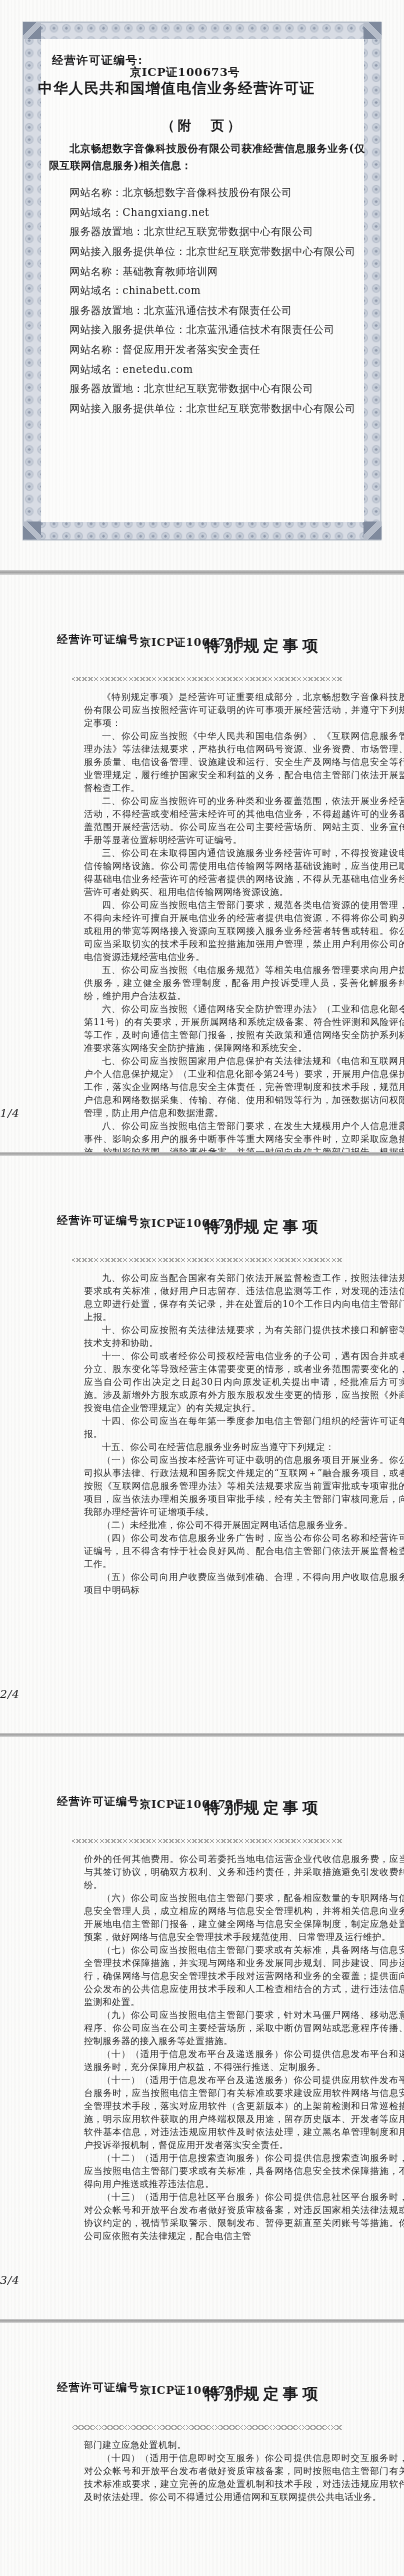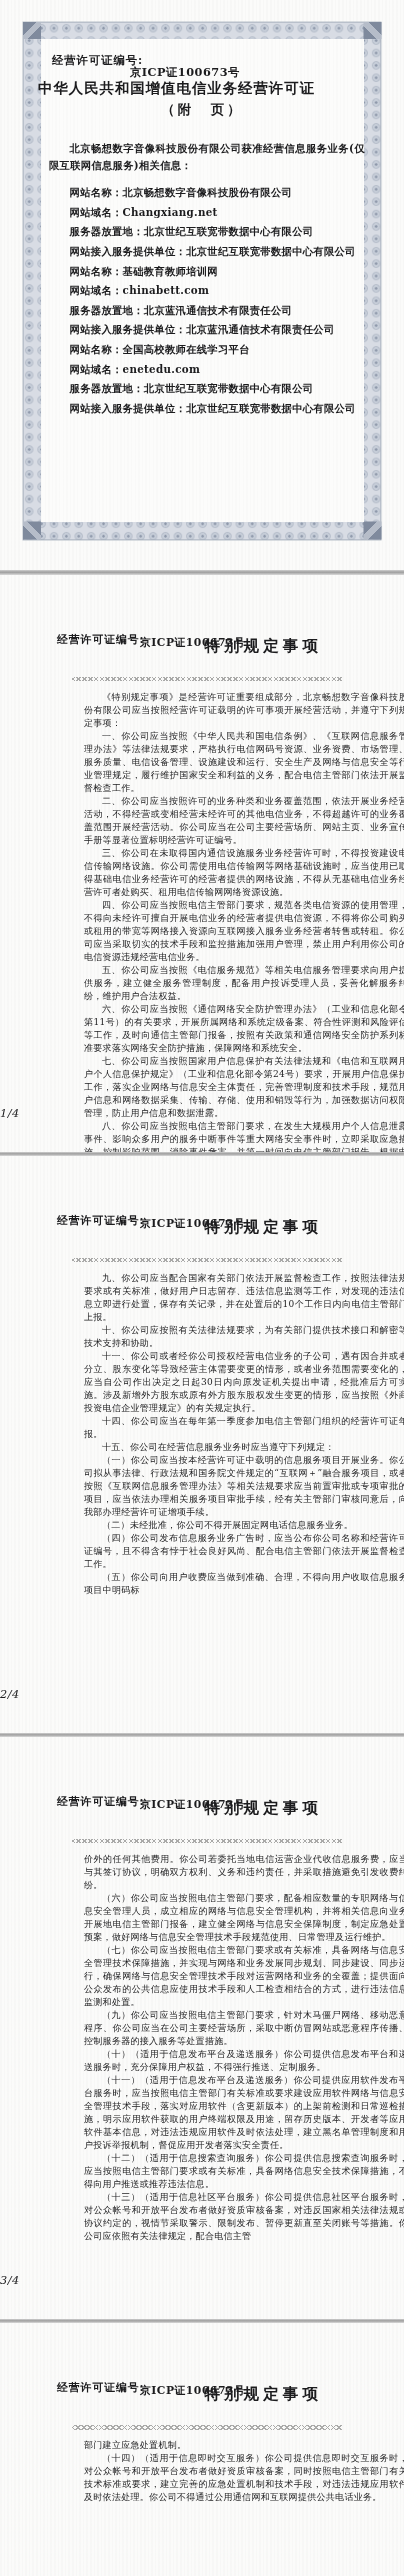--- a/index.html
+++ b/index.html
@@ -36,26 +36,26 @@
     background:linear-gradient(135deg,#7f8a9d 0 38%,#b6bdc9 38% 62%,#7f8a9d 62% 100%);}
   .corner.tl{left:0;top:0;}
   .corner.tr{right:0;top:0;transform:scaleX(-1);}
   .corner.bl{left:0;bottom:0;transform:scaleY(-1);}
   .corner.br{right:0;bottom:0;transform:scale(-1,-1);}
 
   .cert-lic-label{position:absolute;left:52px;top:53px;font-size:11.3px;font-weight:700;letter-spacing:1px;}
   .cert-lic-no{position:absolute;left:130px;top:65px;font-size:11.3px;font-weight:600;letter-spacing:0.5px;}
   .cert-title{position:absolute;left:0;top:79px;width:353px;margin:0;text-align:center;
     font-size:14.4px;font-weight:700;letter-spacing:1px;}
-  .cert-subtitle{position:absolute;left:0;top:101px;width:405px;margin:0;text-align:center;
+  .cert-subtitle{position:absolute;left:0;top:117px;width:405px;margin:0;text-align:center;
     font-size:13.4px;font-weight:700;letter-spacing:3.1px;}
   .cert-body{position:absolute;left:49px;top:140px;width:316px;}
   .cert-intro{margin:0 0 11.3px 0;font-size:10.3px;font-weight:600;line-height:17px;
     text-indent:2em;text-align:justify;letter-spacing:0.3px;}
-  .entry{margin:0 0 4.6px 0;font-size:10.3px;font-weight:700;line-height:15px;
+  .entry{margin:0 0 4.6px 0;font-size:10.3px;font-weight:400;line-height:15px;
     text-indent:2em;text-align:justify;letter-spacing:0.3px;}
 
   
   .sp-lic-label{position:absolute;left:57px;top:58px;font-size:10.8px;font-weight:700;letter-spacing:1px;}
   .sp-lic-no{position:absolute;left:140px;top:61px;font-size:10.8px;font-weight:600;letter-spacing:0.5px;}
   .sp-title{position:absolute;left:0;top:61px;width:322px;margin:0;text-align:right;
     font-size:15.5px;font-weight:700;letter-spacing:4.1px;}
   .zigzag{position:absolute;left:72px;top:102px;width:270px;height:4.1px;opacity:.75;
     background:
       repeating-linear-gradient(135deg, transparent 0 1.5px, #8f8f8f 1.5px 2.6px, transparent 2.6px 4.1px),
@@ -92,21 +92,21 @@
       <p class="cert-intro">北京畅想数字音像科技股份有限公司获准经营信息服务业务(仅限互联网信息服务)相关信息：</p>
 
       <p class="entry"><span>网站名称：</span><span>北京畅想数字音像科技股份有限公司</span></p>
       <p class="entry"><span>网站域名：</span><span>Changxiang.net</span></p>
       <p class="entry"><span>服务器放置地：</span><span>北京世纪互联宽带数据中心有限公司</span></p>
       <p class="entry"><span>网站接入服务提供单位：</span><span>北京世纪互联宽带数据中心有限公司</span></p>
       <p class="entry"><span>网站名称：</span><span>基础教育教师培训网</span></p>
       <p class="entry"><span>网站域名：</span><span>chinabett.com</span></p>
       <p class="entry"><span>服务器放置地：</span><span>北京蓝汛通信技术有限责任公司</span></p>
       <p class="entry"><span>网站接入服务提供单位：</span><span>北京蓝汛通信技术有限责任公司</span></p>
-      <p class="entry"><span>网站名称：</span><span>全国高校教师在线学习平台</span></p>
+      <p class="entry"><span>网站名称：</span><span>督促应用开发者落实安全责任</span></p>
       <p class="entry"><span>网站域名：</span><span>enetedu.com</span></p>
       <p class="entry"><span>服务器放置地：</span><span>北京世纪互联宽带数据中心有限公司</span></p>
       <p class="entry"><span>网站接入服务提供单位：</span><span>北京世纪互联宽带数据中心有限公司</span></p>
     </div>
   </div>
 
   <div class="page-sep sep10"></div>
 
   <div class="page" style="height:577px;">
     <span class="sp-lic-label">经营许可证编号:</span>

